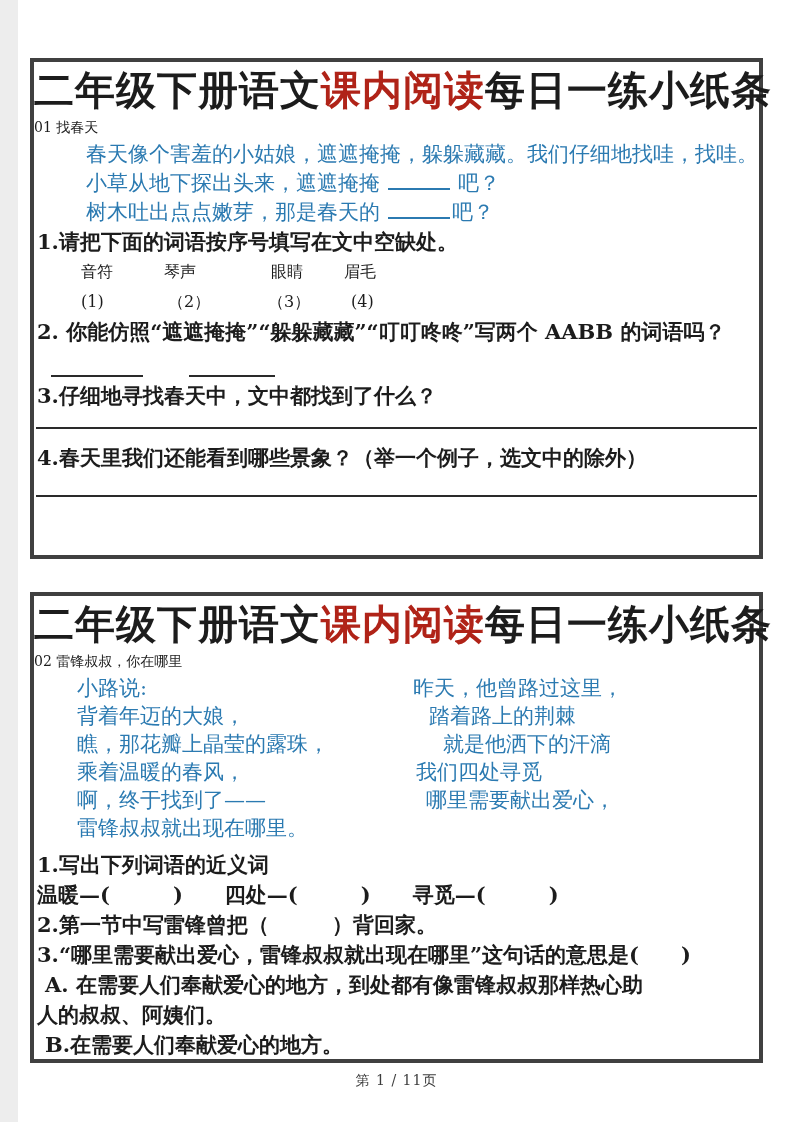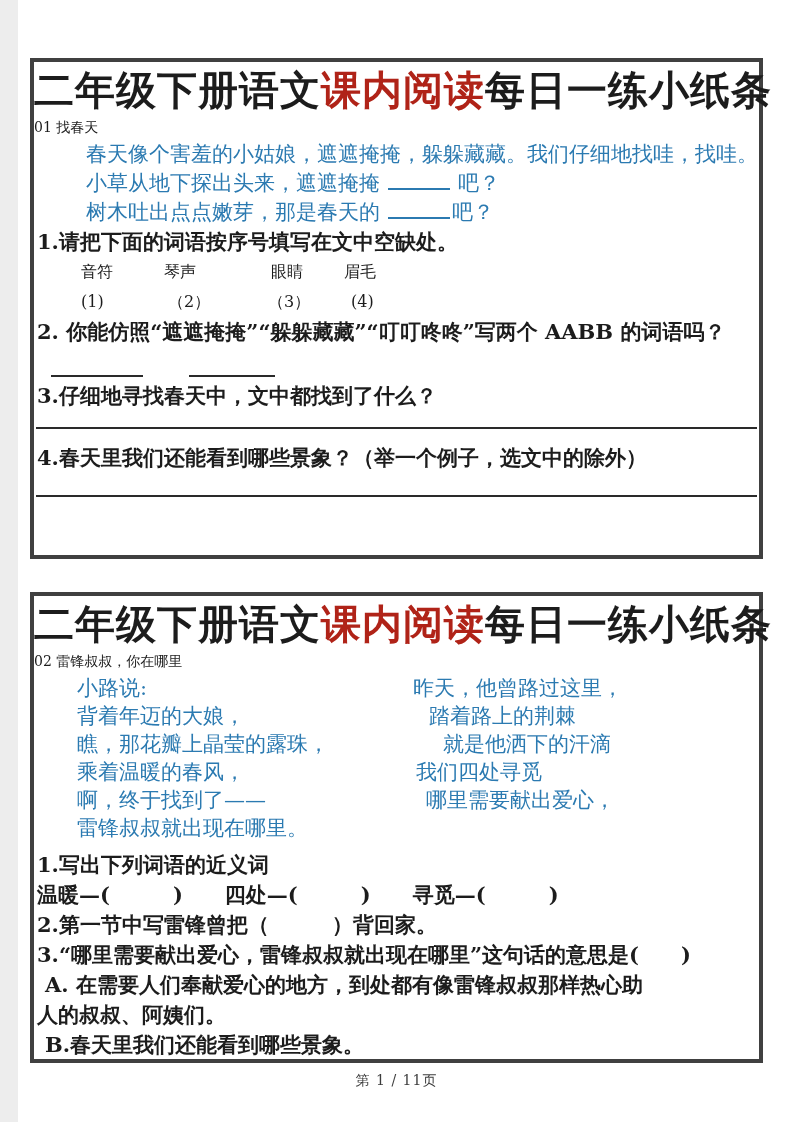--- a/index.html
+++ b/index.html
@@ -121,16 +121,16 @@
       <span class="pr"></span>
     </div>
   </div>
 
   <div class="q" style="margin-top:8px">1.写出下列词语的近义词</div>
   <div class="q">温暖—(　　　)　　四处—(　　　)　　寻觅—(　　　)</div>
   <div class="q">2.第一节中写雷锋曾把（　　　）背回家。</div>
   <div class="q">3.“哪里需要献出爱心，雷锋叔叔就出现在哪里”这句话的意思是(　　)</div>
   <div class="q indent-a">A. 在需要人们奉献爱心的地方，到处都有像雷锋叔叔那样热心助</div>
   <div class="q">人的叔叔、阿姨们。</div>
-  <div class="q indent-a">B.春天里我们还能看到哪些景象。</div>
+  <div class="q indent-a">B.在需要人们奉献爱心的地方。</div>
 </div>
 
 <div class="footer">第 1 / 11页</div>
 
 </body></html>

